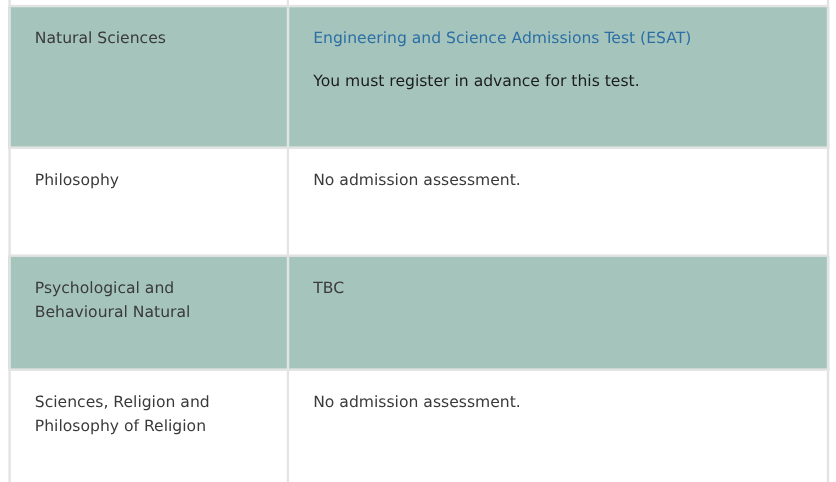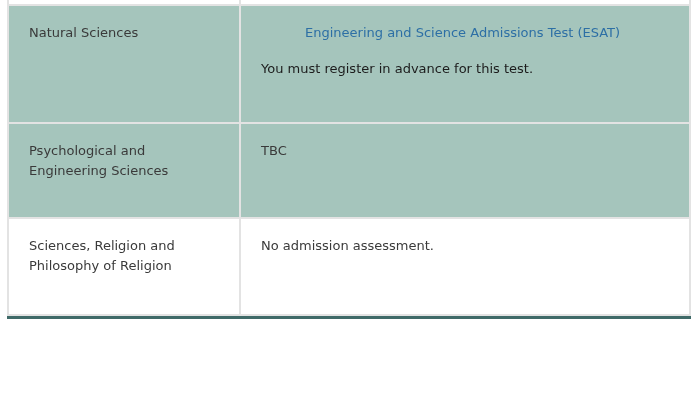--- a/index.html
+++ b/index.html
@@ -44,21 +44,20 @@
     background: var(--row-plain, #ffffff);
   }
   .h1 td { height: 89px; }
   .h2 td { height: 61px; }
   .h3 td { height: 66px; }
   .h4 td { height: 68px; }
   a.esat-link {
     color: var(--link, #2d6fa5);
     text-decoration: none;
     cursor: pointer;
-    margin-left: 44px;
   }
   p.note {
     margin: 16px 0 0 0;
     font-weight: normal;
     color: var(--bold-text, #1c1c1c);
   }
   .plain-text { margin: 0; }
 </style>
 </head>
 <body>
@@ -78,24 +77,32 @@
       <tr class="shaded h1">
         <td>
           <span>Natural Sciences</span>
         </td>
         <td>
           <a class="esat-link">Engineering and Science Admissions Test (ESAT)</a>
           <p class="note">You must register in advance for this test.</p>
         </td>
       </tr>
 
+      <tr class="plain h2">
+        <td>
+          <span>Philosophy</span>
+        </td>
+        <td>
+          <p class="plain-text">No admission assessment.</p>
+        </td>
+      </tr>
 
       <tr class="shaded h3">
         <td>
-          <span>Psychological and Engineering Sciences</span>
+          <span>Psychological and Behavioural Natural</span>
         </td>
         <td>
           <p class="plain-text">TBC</p>
         </td>
       </tr>
 
       <tr class="plain h4">
         <td>
           <span>Sciences, Religion and Philosophy of Religion</span>
         </td>

